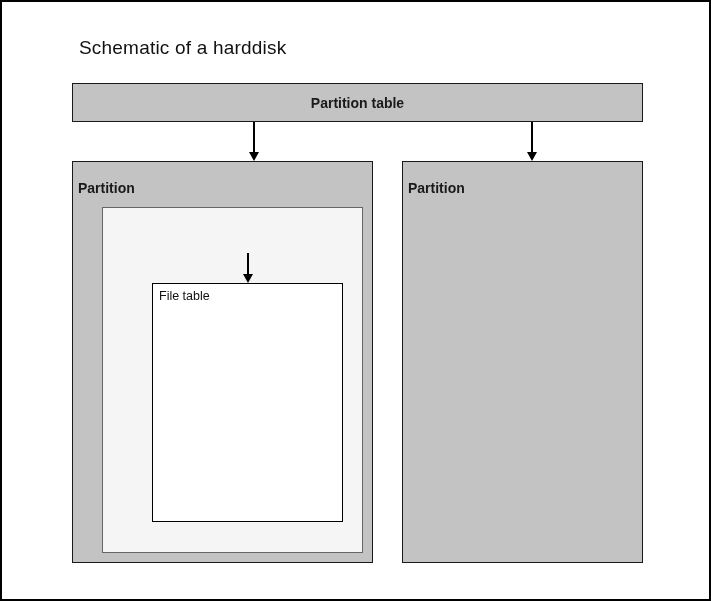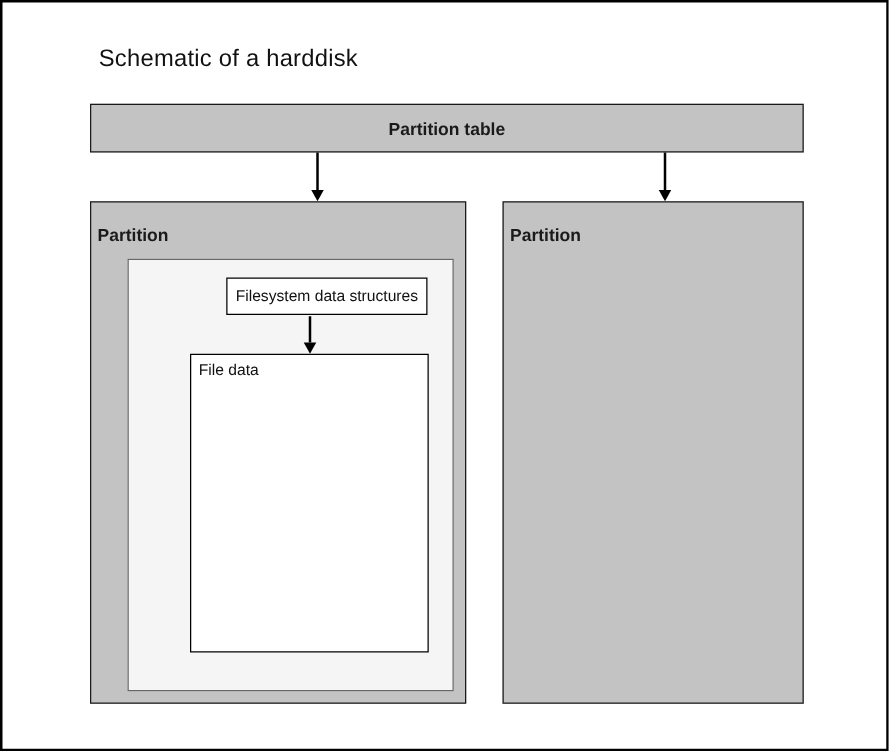--- a/index.html
+++ b/index.html
@@ -141,31 +141,28 @@
   <div class="arrow a2">
     <div class="shaft"></div>
     <div class="head"></div>
   </div>
 
   <div class="box partition left">
     <span class="bold-label corner-label">Partition</span>
 
     <div class="inner-container">
 
-      <div class="fs-box">
-        <span class="plain-label">Filesystem data structures</span>
-      </div>
 
       <div class="arrow a3">
         <div class="shaft"></div>
         <div class="head"></div>
       </div>
 
       <div class="filedata-box">
-        <span class="plain-label">File data</span>
+        <span class="plain-label">File table</span>
       </div>
 
     </div>
   </div>
 
   <div class="box partition right">
     <span class="bold-label corner-label">Partition</span>
   </div>
 
 </div>

